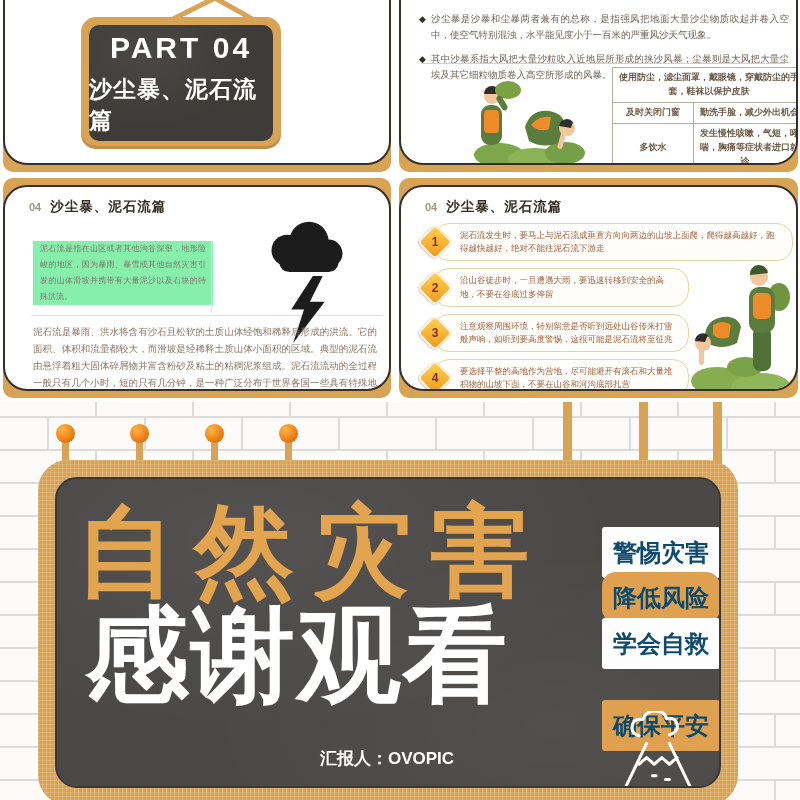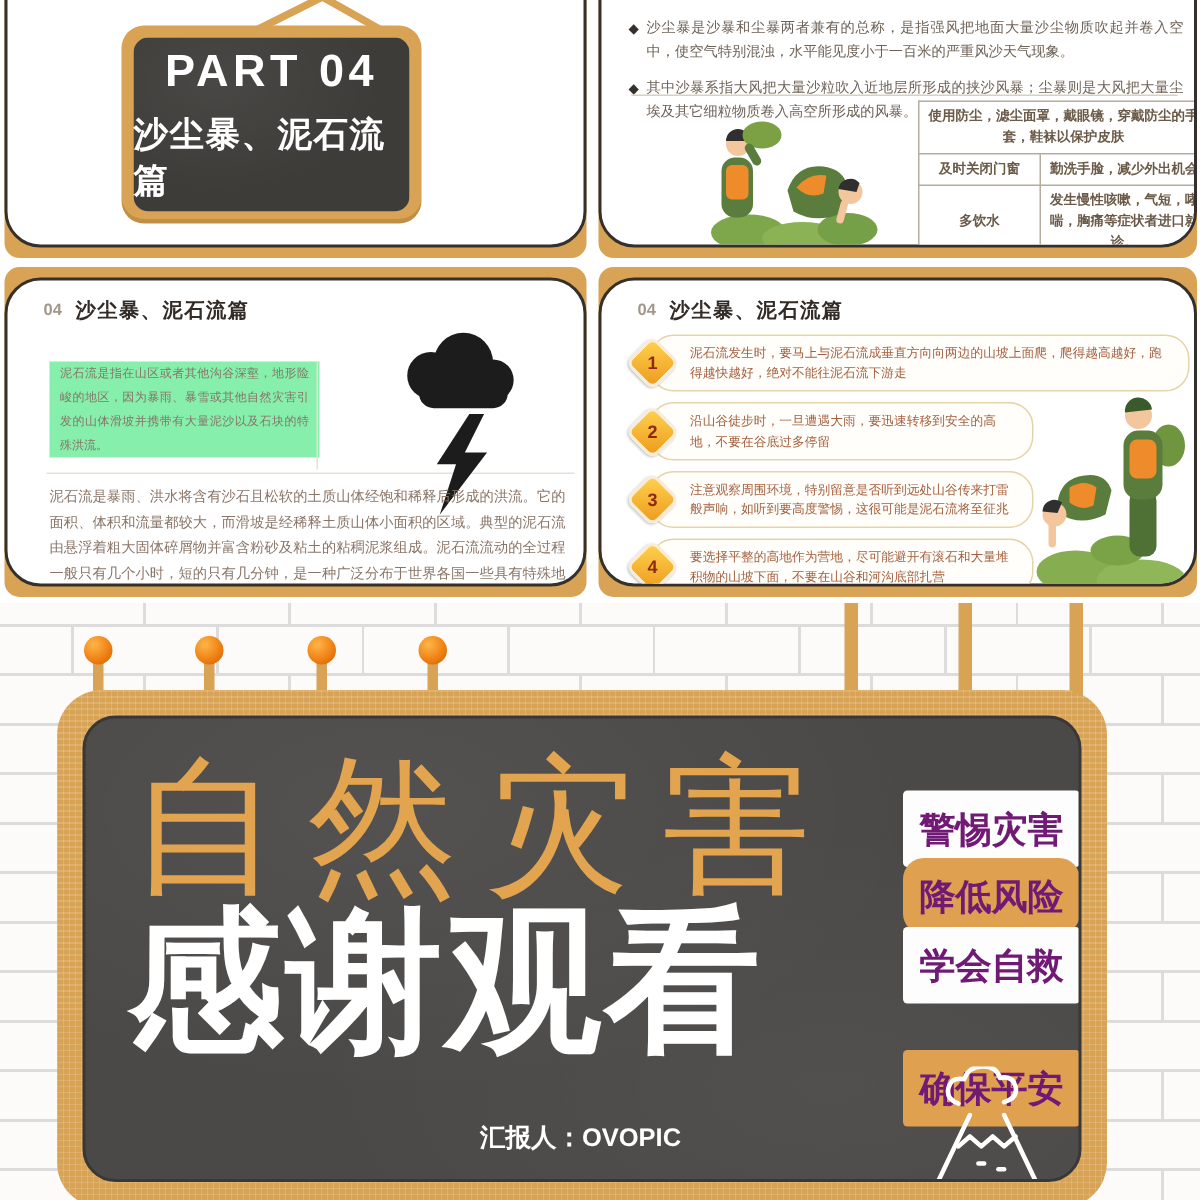--- a/index.html
+++ b/index.html
@@ -74,26 +74,26 @@
   .pin .ball{position:absolute;left:0;top:0;width:19px;height:19px;border-radius:50%;
              background:radial-gradient(circle at 35% 30%,#ffb648,#ee7d12 60%,#c85f04);}
   .board5{position:absolute;left:38px;top:58px;width:700px;height:345px;border-radius:30px;
           background:#d8a355;
           background-image:repeating-linear-gradient(90deg,rgba(255,255,255,.14) 0 1px,transparent 1px 4px),
                            repeating-linear-gradient(0deg,rgba(255,255,255,.14) 0 1px,transparent 1px 4px);}
   .board5-inner{position:absolute;inset:17px;background:#4b4947;border-radius:22px;border:2px solid #3a3836;
           overflow:hidden;
           background-image:radial-gradient(ellipse at 30% 20%,rgba(255,255,255,.05),transparent 55%),
                            radial-gradient(ellipse at 75% 80%,rgba(255,255,255,.04),transparent 50%);}
-  .big1{position:absolute;left:30px;top:22px;font-size:100px;font-weight:normal;color:#e2a44f;
+  .big1{position:absolute;left:19px;top:22px;font-size:100px;font-weight:bold;color:#e2a44f;
         letter-spacing:18px;line-height:1;white-space:nowrap;}
   .big2{position:absolute;left:28px;top:124px;font-size:104px;font-weight:bold;color:#ffffff;
         letter-spacing:2px;line-height:1;white-space:nowrap;}
   .lab{position:absolute;left:545px;width:118px;height:51px;border-radius:3px;display:flex;
-       align-items:center;justify-content:center;font-size:24px;font-weight:bold;color:#701a75;white-space:nowrap;}
+       align-items:center;justify-content:center;font-size:24px;font-weight:bold;color:#0c4a6e;white-space:nowrap;}
   .lab-white{background:#fdfdfd;}
   .lab-orange{background:#dfa14f;}
   .credits{position:absolute;left:95px;top:268px;width:470px;display:flex;align-items:center;gap:26px;
            color:#fff;font-weight:bold;font-size:17px;white-space:nowrap;flex-direction:column;}
   .volcano{position:absolute;left:553px;top:232px;width:96px;height:78px;}
 </style>
 </head>
 <body>
 
 <div class="page">

